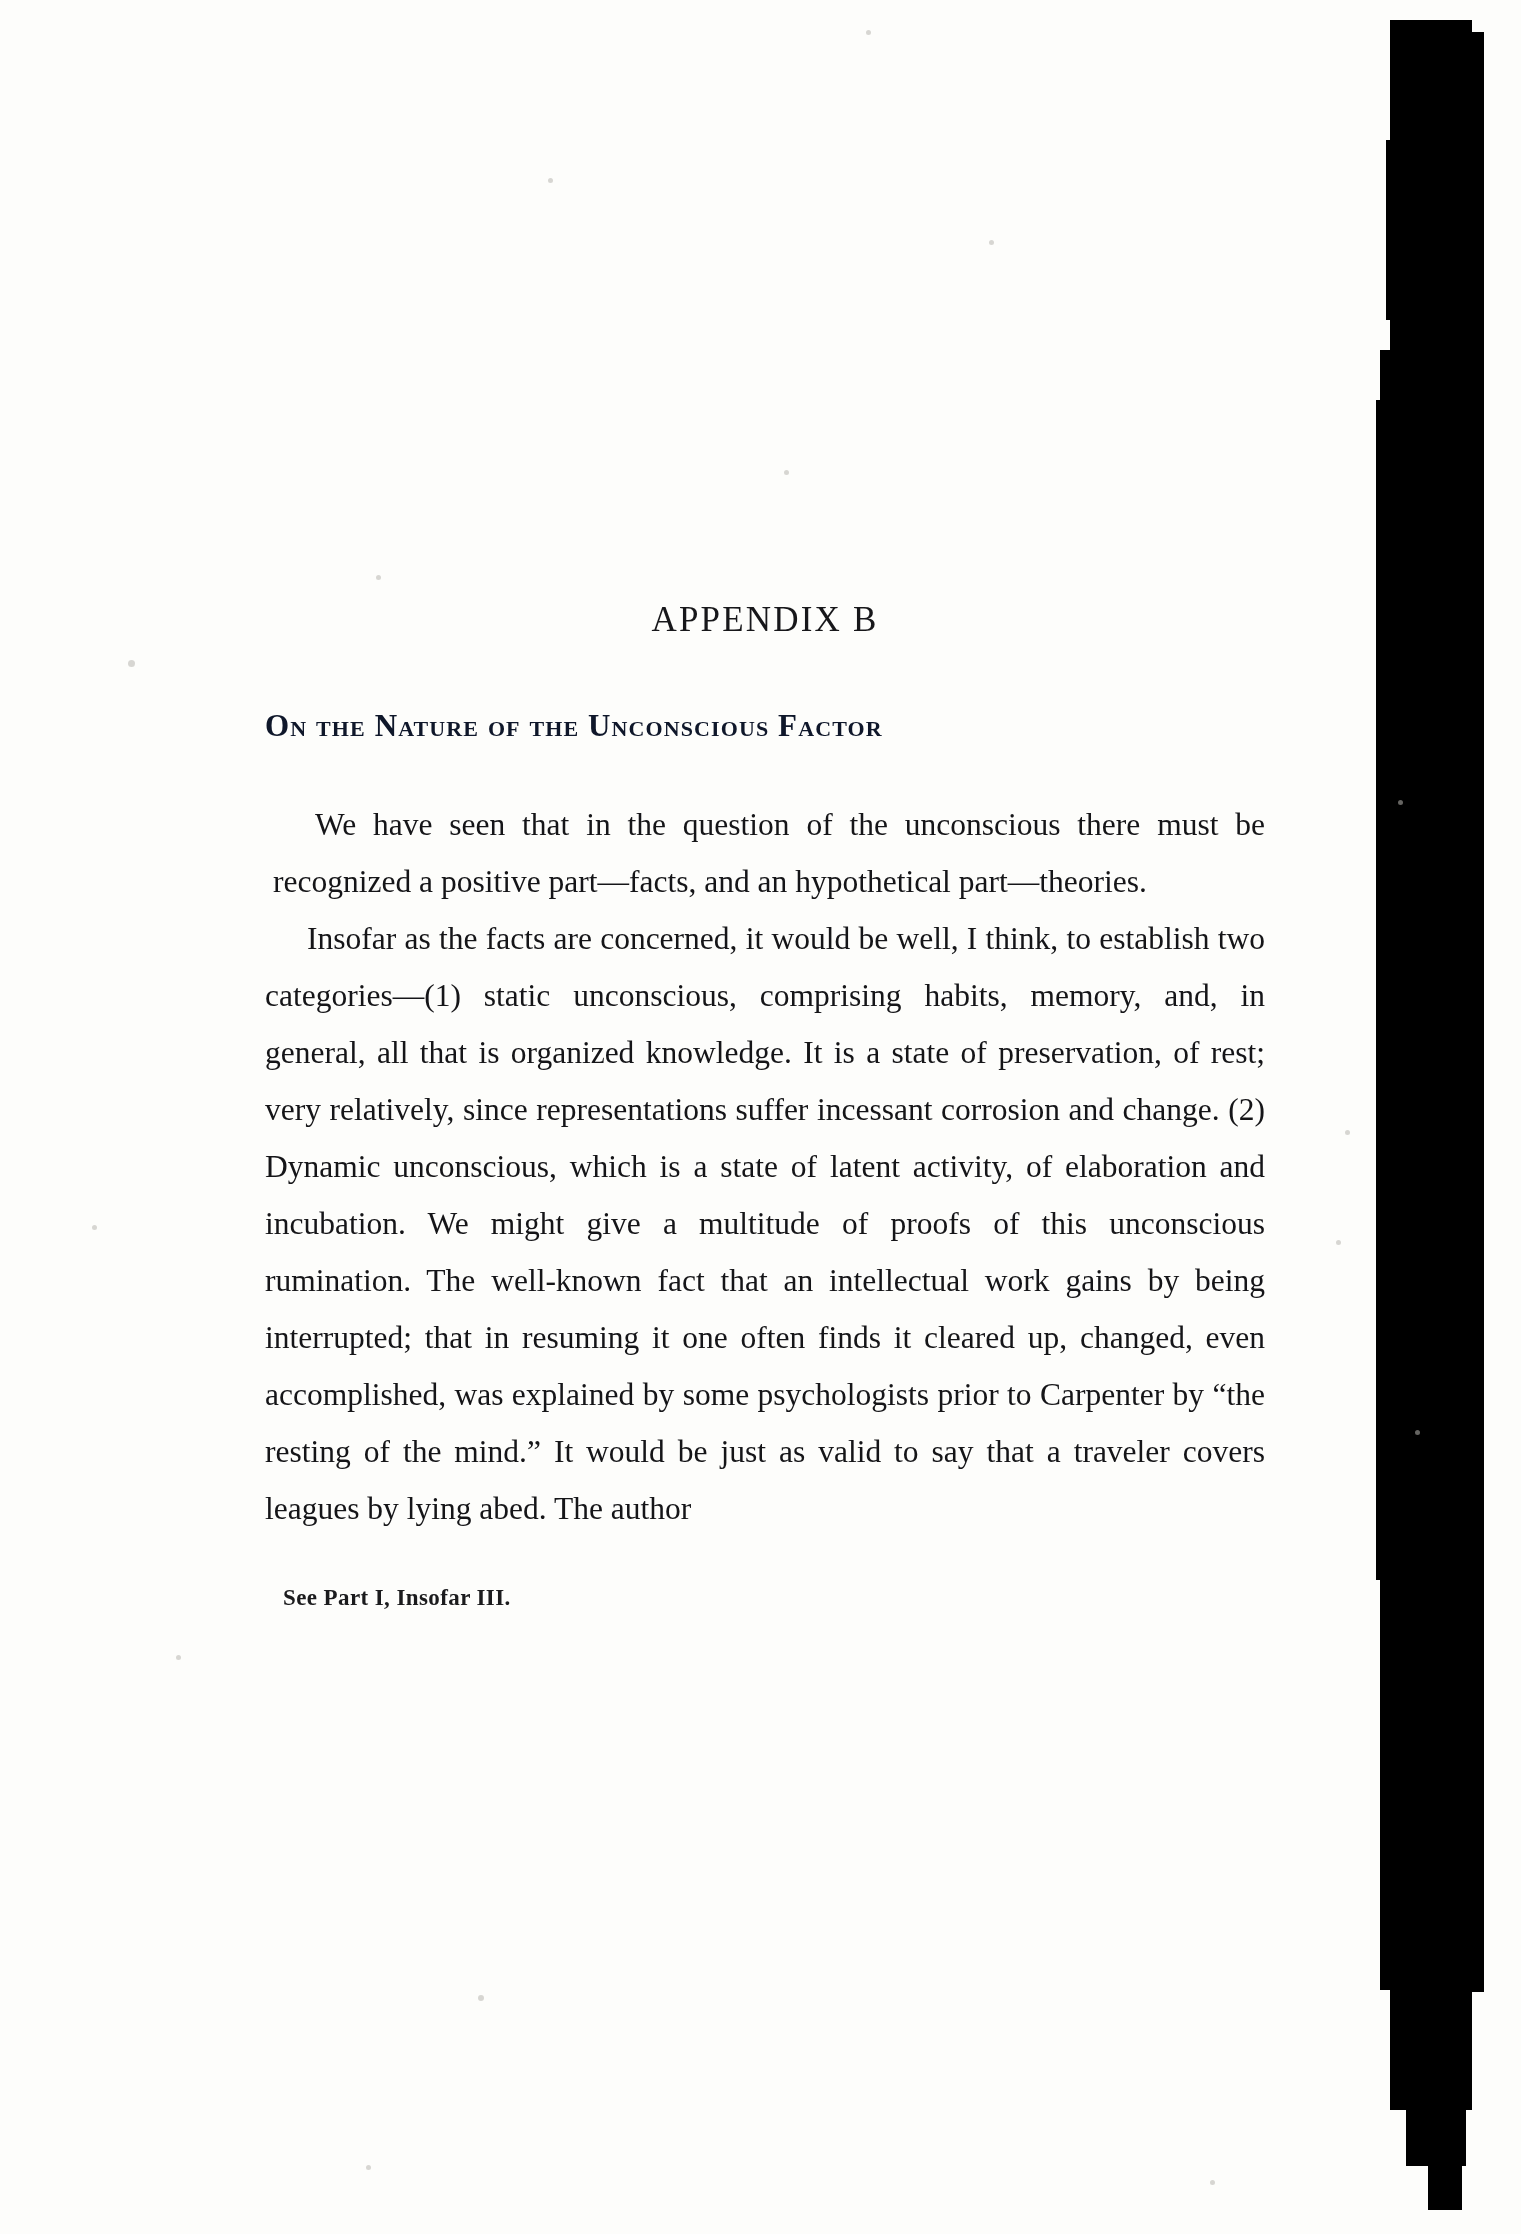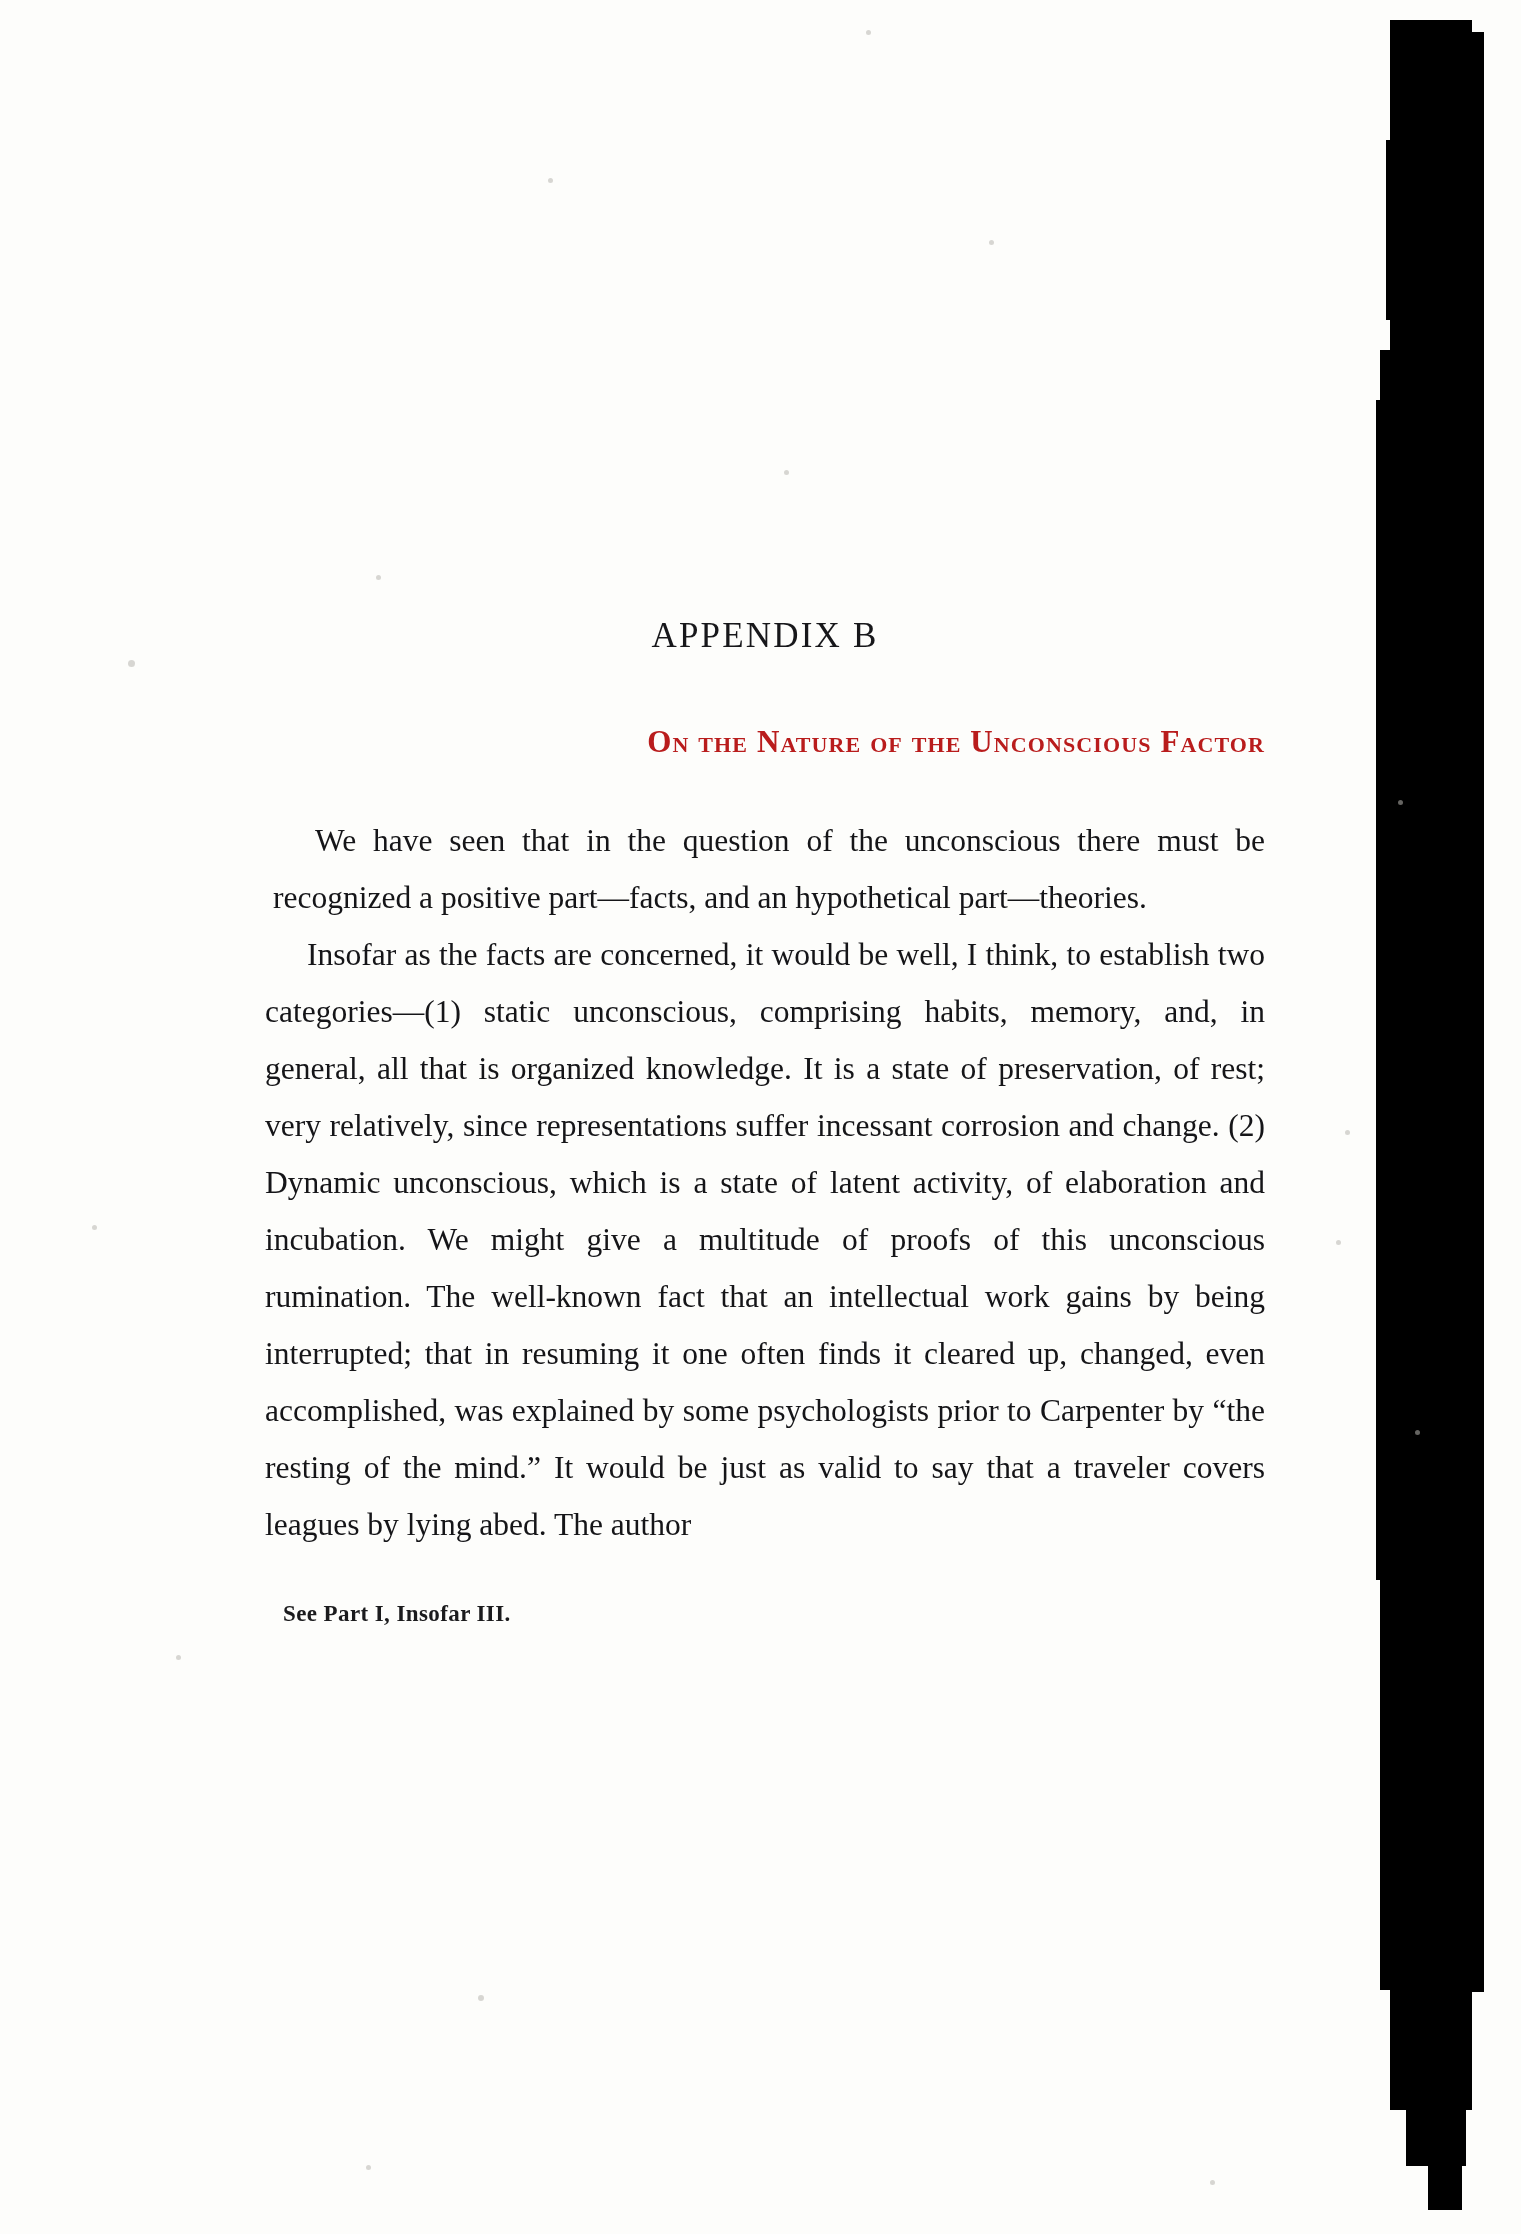--- a/index.html
+++ b/index.html
@@ -42,40 +42,40 @@
   }
   #scan-shadow .band {
     position: absolute;
     background: #000000;
   }
 
   
   #text-column {
     position: absolute;
     left: 265px;
-    top: 16px;
+    top: 0;
     width: 1000px;
   }
 
   #appendix-title {
     margin-top: 600px;
     text-align: center;
     font-size: 35px;
     letter-spacing: 2.2px;
     font-weight: 400;
     color: #17171a;
   }
 
   #section-heading {
     margin-top: 68px;
-    text-align: right;
+    text-align: left;
     font-size: 31px;
     letter-spacing: 1.1px;
     font-variant: small-caps;
-    color: #b91c1c;
+    color: #0f172a;
     white-space: nowrap;
   }
 
   .body-par {
     font-size: 31.5px;
     line-height: 57px;
     text-align: justify;
     text-justify: inter-word;
     color: #151518;
     margin: 0;

